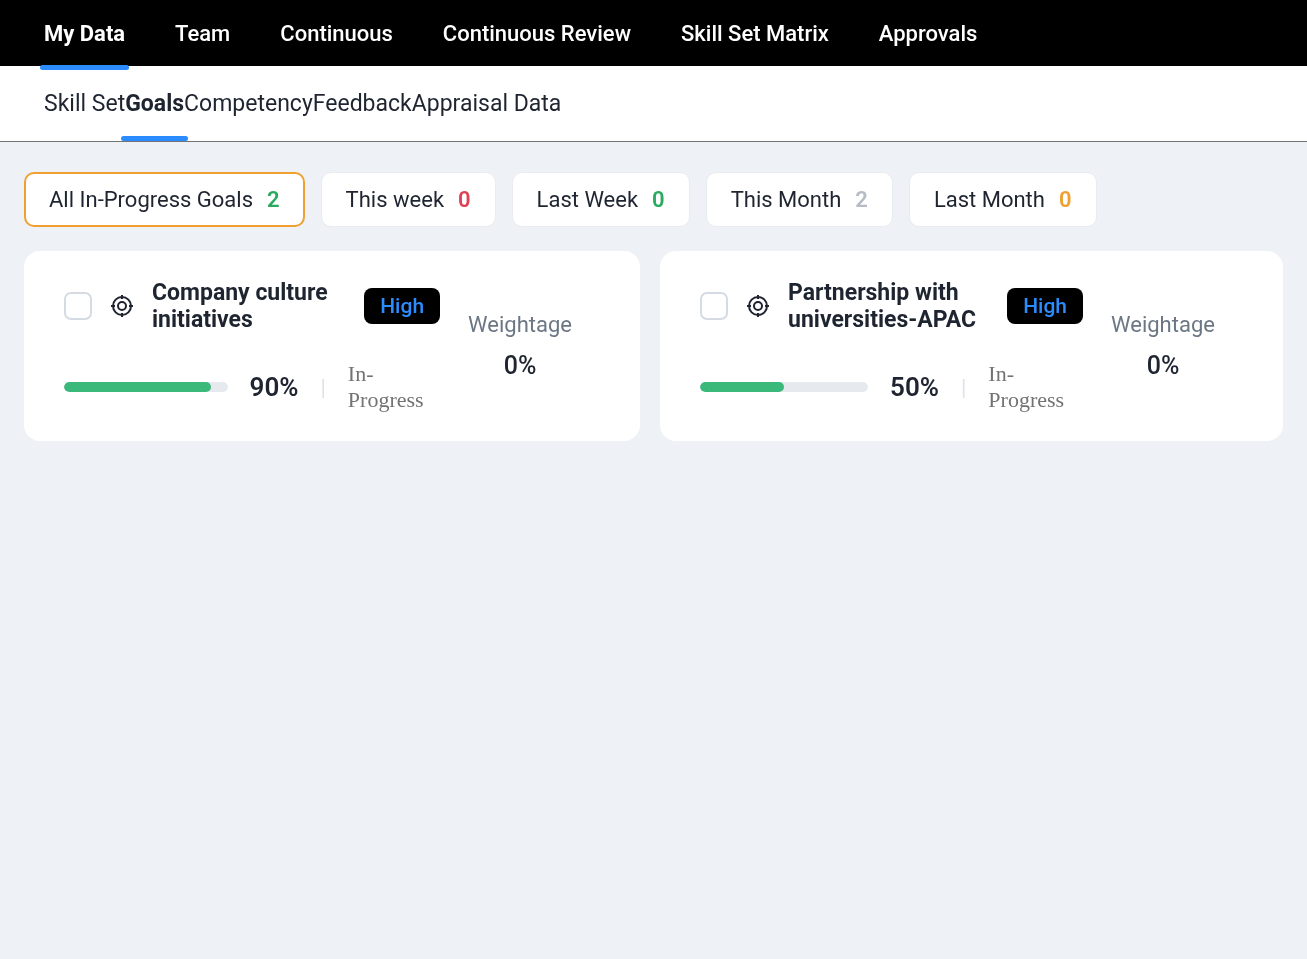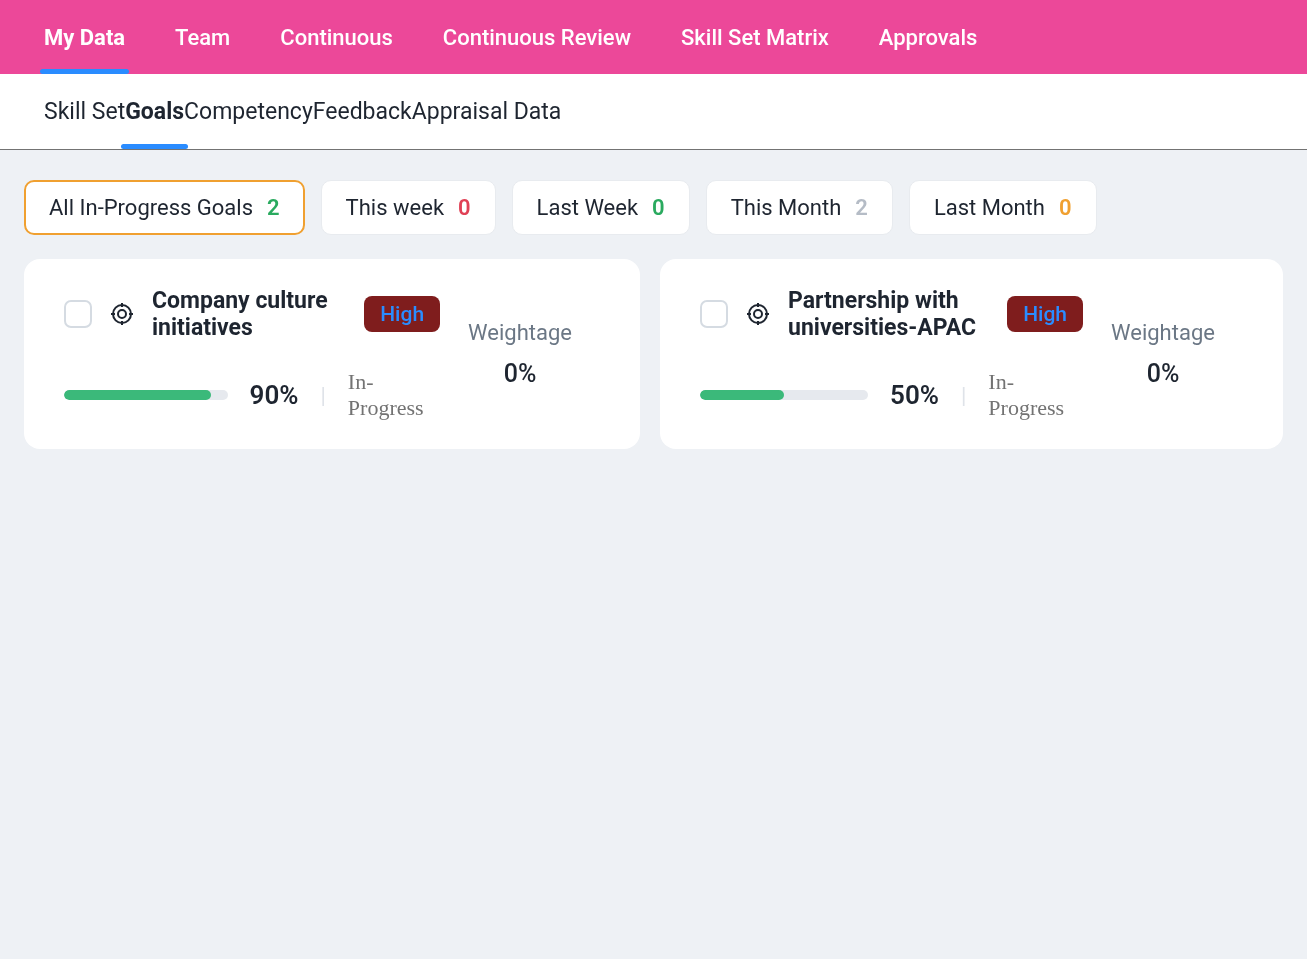--- a/index.html
+++ b/index.html
@@ -4,25 +4,25 @@
   <style>
     * { box-sizing: border-box; margin: 0; padding: 0; }
     body {
       font-family: -apple-system, BlinkMacSystemFont, 'Segoe UI', Roboto, Helvetica, Arial, sans-serif;
       background: #eef1f5;
       width: 1307px;
       height: 959px;
       overflow: hidden;
     }
     .top-nav {
-      background: #ec4899;
+      background: #000000;
       display: flex;
       padding: 0 44px;
       gap: 50px;
-      height: 74px;
+      height: 66px;
       align-items: center;
     }
     .top-nav-item {
       color: #fff;
       font-size: 22px;
       font-weight: 500;
       cursor: pointer;
       position: relative;
       padding: 24px 0;
     }
@@ -135,21 +135,21 @@
       width: 24px;
       height: 24px;
       flex-shrink: 0;
     }
     .goal-title {
       font-size: 23px;
       font-weight: 700;
       color: #1e2530;
     }
     .priority-badge {
-      background: #7f1d1d;
+      background: #000000;
       color: #2a8cff;
       padding: 6px 16px;
       border-radius: 8px;
       font-size: 21px;
       font-weight: 500;
     }
     .goal-progress-row {
       display: flex;
       align-items: center;
       gap: 22px;

